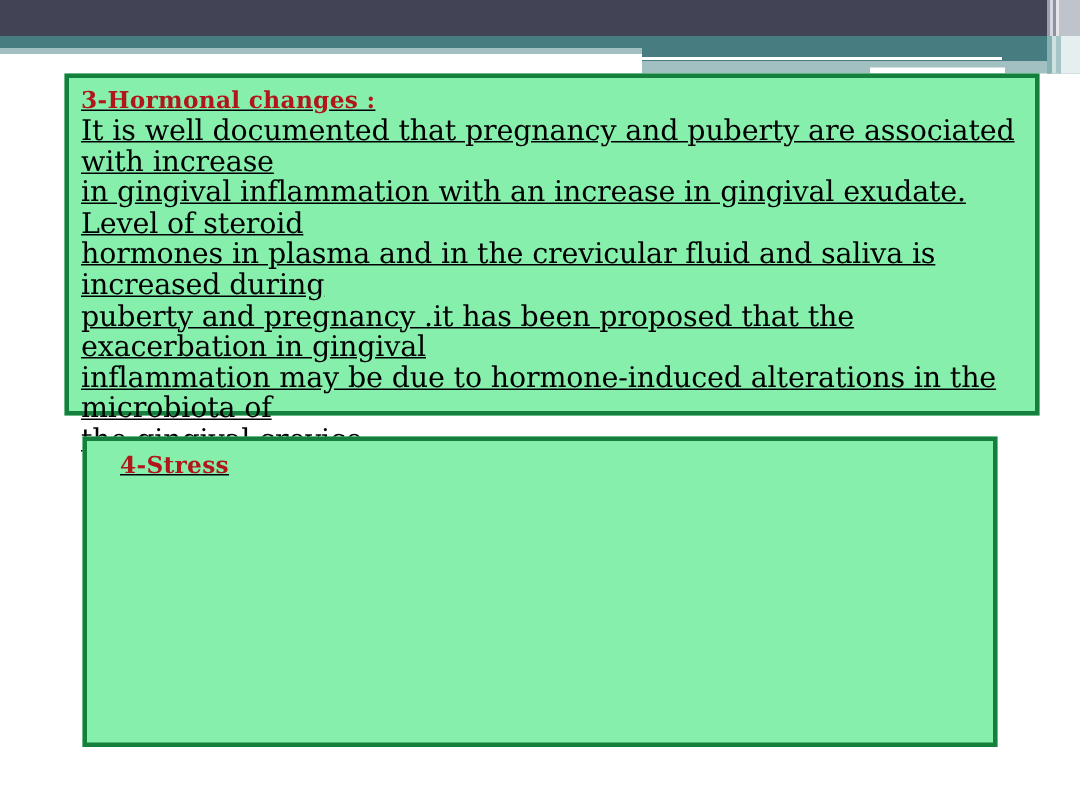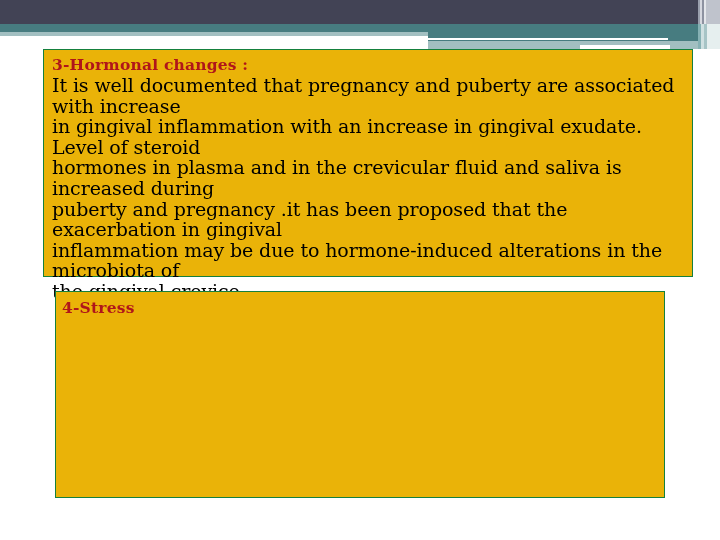--- a/index.html
+++ b/index.html
@@ -10,23 +10,23 @@
   .hdr-light-l { position:absolute; left:0; top:32px; width:428px; height:4px; background:#a2bfc1; }
   .hdr-teal-r { position:absolute; left:428px; top:32px; width:292px; height:9px; background:#477c80; }
   .hdr-light-r1 { position:absolute; left:428px; top:41px; width:292px; height:8px; background:#a2bfc1; }
   .hdr-white-strip { position:absolute; left:428px; top:38px; width:240px; height:2px; background:#ffffff; }
   .hdr-white-r2 { position:absolute; left:580px; top:45px; width:90px; height:4px; background:#ffffff; }
   .side-bars { position:absolute; left:698px; top:0; width:22px; height:49px;
     background:linear-gradient(to right,#9aa0ad 0,#9aa0ad 2px,#d6d8df 2px,#d6d8df 4px,#8d92a0 4px,#8d92a0 6px,#e4e6ea 6px,#e4e6ea 8px,#bfc3cc 8px); }
   .side-bars-low { position:absolute; left:698px; top:24px; width:22px; height:25px;
     background:linear-gradient(to right,#86b1b4 0,#86b1b4 3px,#cfe0e1 3px,#cfe0e1 6px,#a7c4c6 6px,#a7c4c6 9px,#e6efef 9px); }
 
-  .box { position:absolute; border:1px solid #15803d; box-sizing:border-box; background:#eab308; }
+  .box { position:absolute; border:3px solid #15803d; box-sizing:border-box; background:#86efac;text-decoration:underline; }
   .box1 { left:43px; top:49px; width:650px; height:228px; padding:5px 0 0 8px; }
-  .box2 { left:55px; top:291px; width:610px; height:207px; padding:6px 0 0 6px; }
+  .box2 { left:55px; top:291px; width:610px; height:207px; padding:6px 0 0 22px; }
 
   .heading { color:#b0161a; font-weight:bold; font-size:15.5px; line-height:20px; letter-spacing:0.2px; }
   .para { color:#000; font-size:19px; line-height:20.6px; white-space:pre-line; letter-spacing:-0.1px; }
   .gap { height:22px; }
   .h5 { padding-left:3px; }
 </style>
 </head>
 <body>
 
 <div>

